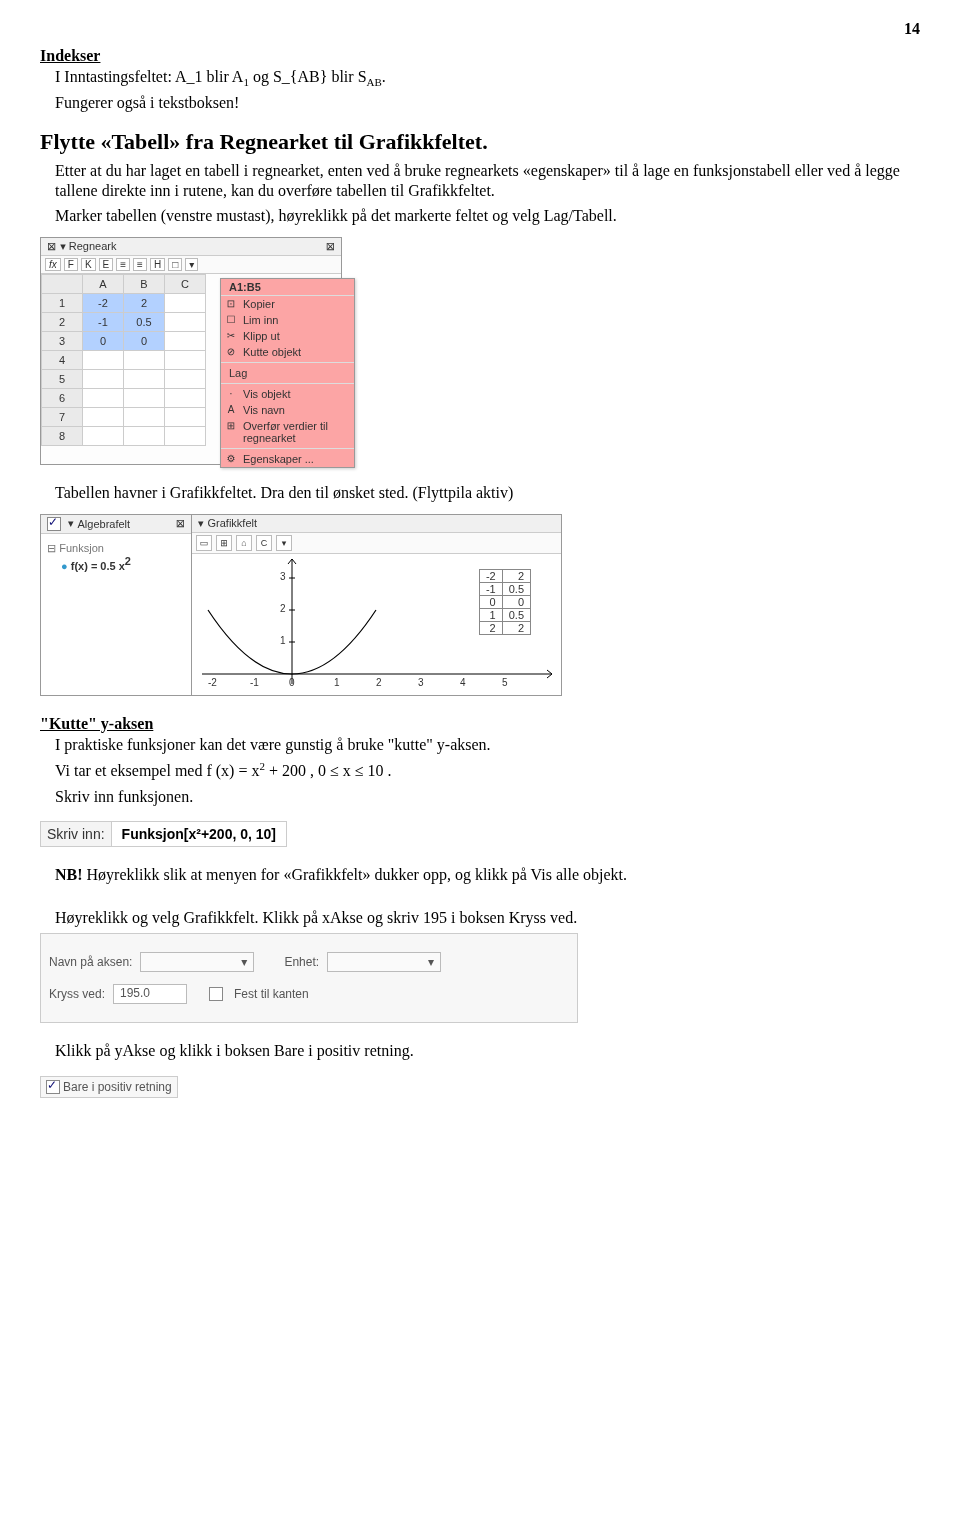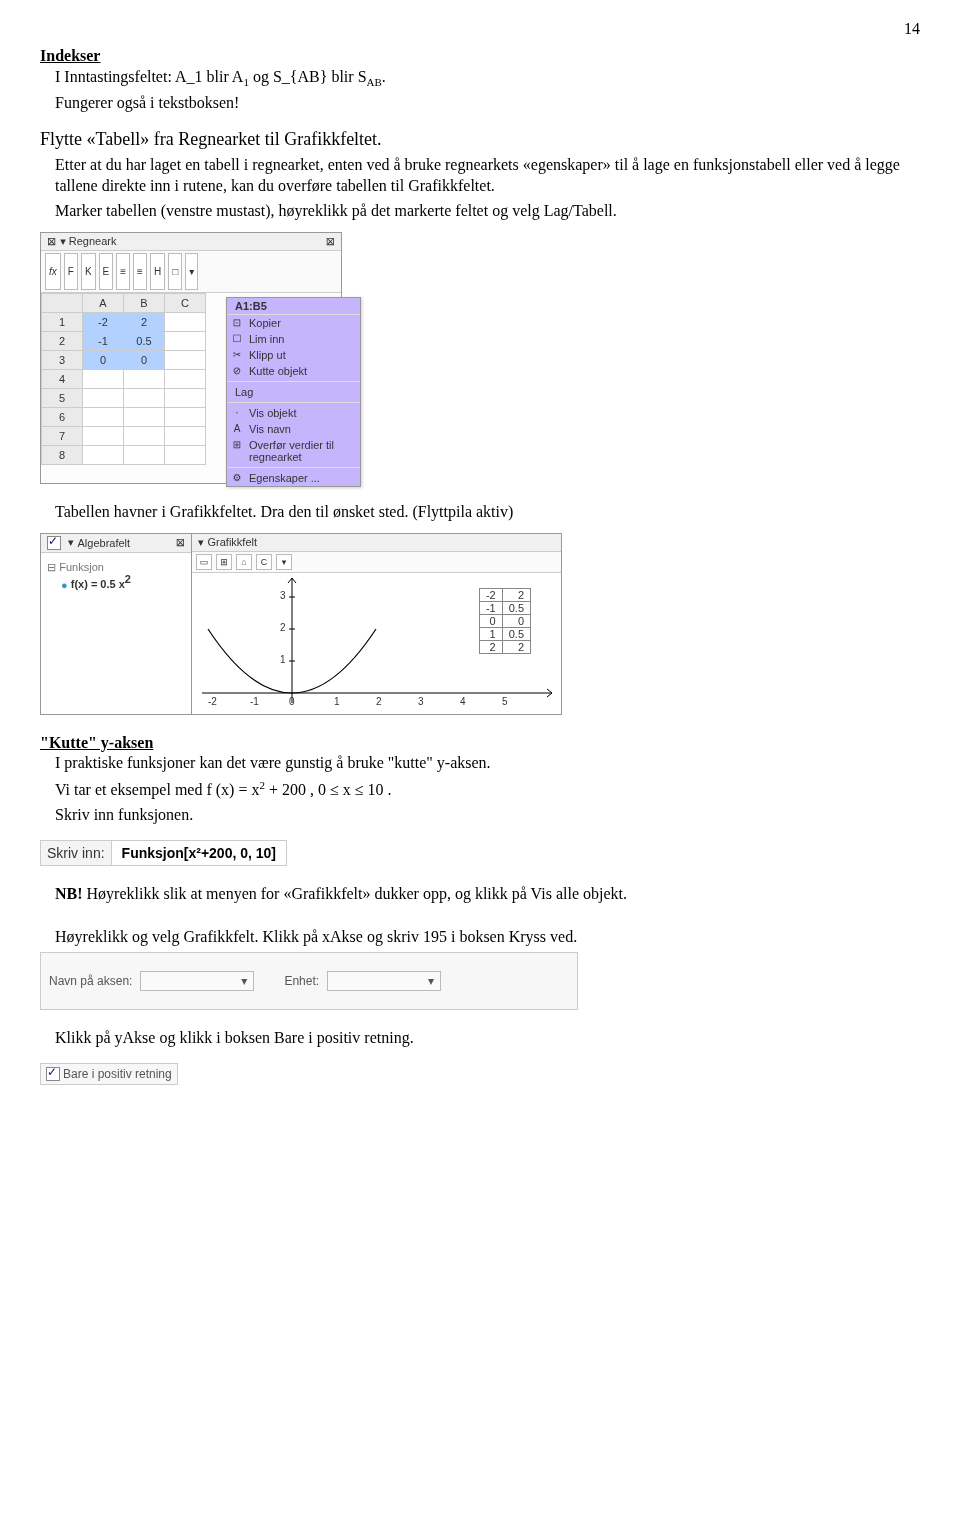--- a/index.html
+++ b/index.html
@@ -9,29 +9,30 @@
     background: #fff;
     margin: 0;
     padding: 20px 40px 40px 40px;
     width: 960px;
     box-sizing: border-box;
   }
   .page-num {
     text-align: right;
     font-size: 16px;
     margin-bottom: 8px;
+    font-weight: bold;
   }
   .heading {
     font-weight: bold;
     margin: 0;
     text-decoration: underline;
   }
   .heading-lg {
-    font-weight: normal;
-    font-size: 18px;
+    font-weight: bold;
+    font-size: 22px;
     margin: 14px 0 4px 0;
   }
   p {
     margin: 0 0 4px 15px;
     line-height: 1.3;
   }
   sub {
     font-size: 11px;
   }
   sup {
@@ -62,21 +63,21 @@
   .rg-toolbar {
     background: #fafafa;
     border-bottom: 1px solid #ccc;
     padding: 2px 4px;
     display: flex;
     gap: 3px;
     align-items: center;
   }
   .rg-toolbar span {
     border: 1px solid #bbb;
-    padding: 12px 3px;
+    padding: 0 3px;
     background: #fff;
     font-size: 10px;
   }
   .rg-grid {
     border-collapse: collapse;
     font-size: 11px;
   }
   .rg-grid th, .rg-grid td {
     border: 1px solid #ccc;
     padding: 1px 8px;
@@ -91,23 +92,23 @@
   }
   .rg-grid .rowh {
     background: #eaeaea;
     width: 18px;
   }
   .selected-cell {
     background: #b3d1ff !important;
   }
   .ctx-menu {
     position: relative;
-    left: 20px;
+    left: 14px;
     top: 4px;
-    background: #c4b5fd;
+    background: #fca5a5;
     border: 1px solid #999;
     box-shadow: 1px 1px 3px rgba(0,0,0,.2);
     width: 180px;
     font-size: 11px;
   }
   .ctx-menu .hdr {
     font-weight: bold;
     padding: 2px 8px;
     border-bottom: 1px solid #ddd;
   }
@@ -509,20 +510,27 @@
         <span></span>
         <span>▾</span>
       </span>
     <span style="width:14px"></span>
     <span>Enhet:</span>
     <span class="dropdown">
         <span></span>
         <span>▾</span>
       </span>
   </div>
+  <div class="axis-line">
+    <span>Kryss ved:</span>
+    <span class="field">195.0</span>
+    <span style="width:6px"></span>
+    <span class="chk"></span>
+    <span>Fest til kanten</span>
+  </div>
 </div>
 
 <br>
 <p>Klikk på yAkse og klikk i boksen Bare i positiv retning.</p>
 
 <div class="posretn">
   <span class="chk checked"></span>
   <span>Bare i positiv retning</span>
 </div>
 

